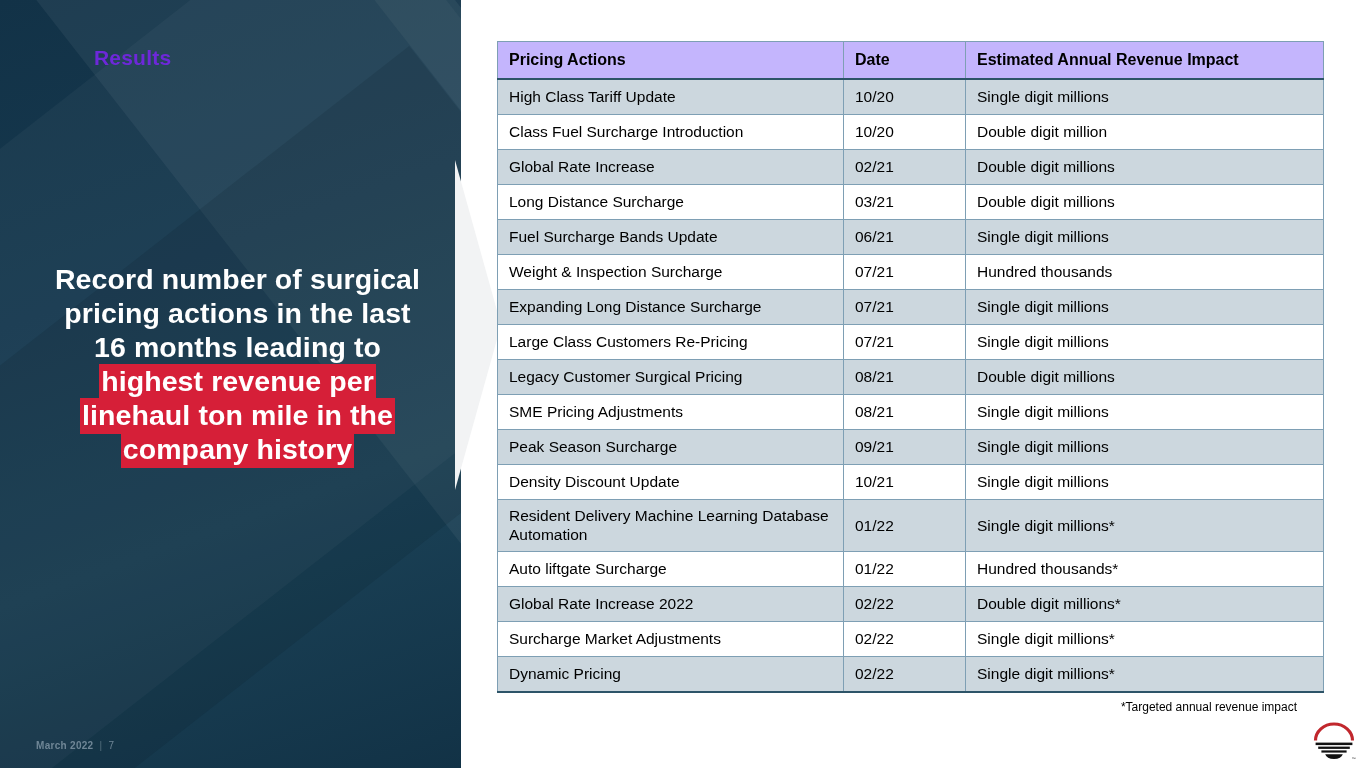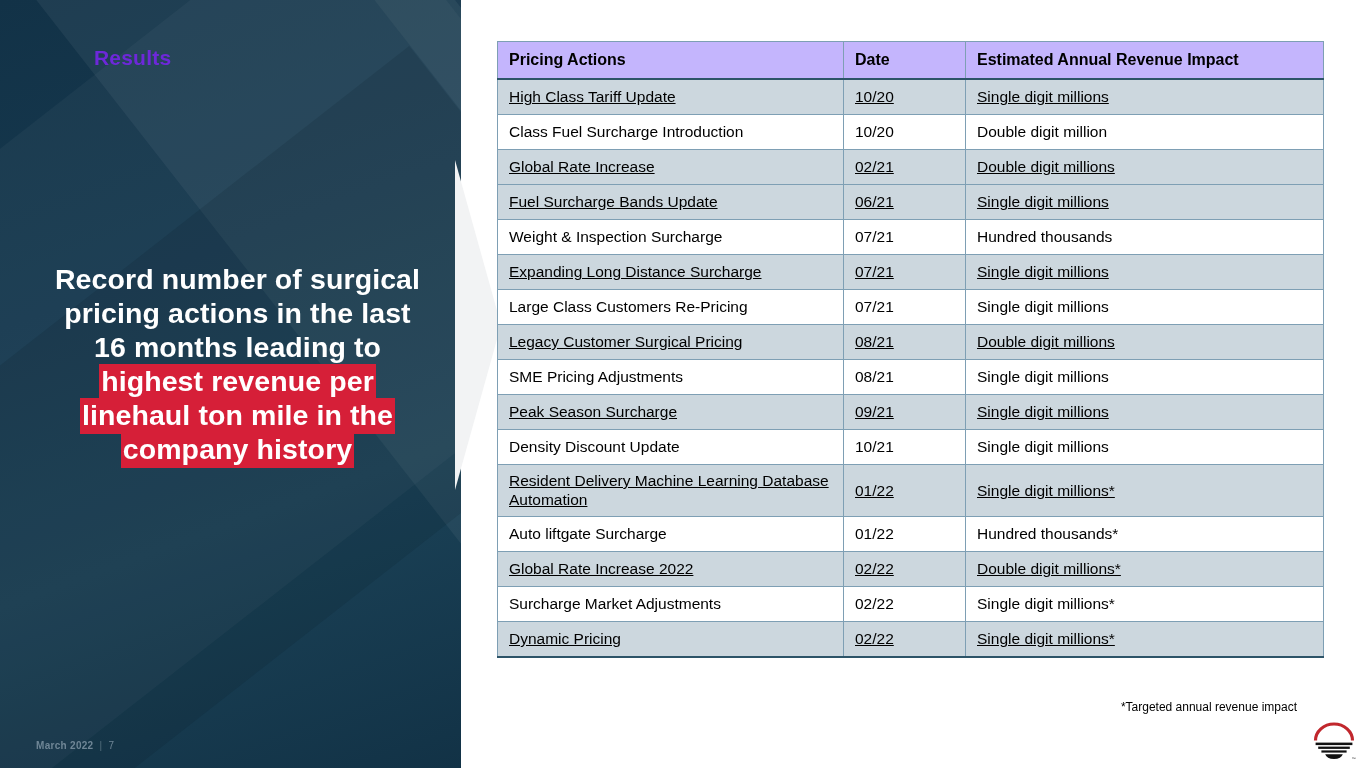--- a/index.html
+++ b/index.html
@@ -173,21 +173,20 @@
   #pricing-table thead th {
     font-weight: bold;
     font-size: 16px;
     background: #c4b5fd;
     border-bottom: 2px solid #2d5468;
     padding-top: 7px;
     padding-bottom: 8px;
   }
   #pricing-table tbody tr.shaded td {
     background: #ccd7de;
-    text-decoration: underline;
   }
   #pricing-table tbody tr.plain td {
     background: #ffffff;
   }
   #pricing-table tbody tr:last-child td {
     border-bottom: 2px solid #2d5468;
   }
 
   
   #footnote {
@@ -253,20 +252,25 @@
         <tr class="plain">
           <td>Class Fuel Surcharge Introduction</td>
           <td>10/20</td>
           <td>Double digit million</td>
         </tr>
         <tr class="shaded">
           <td>Global Rate Increase</td>
           <td>02/21</td>
           <td>Double digit millions</td>
         </tr>
+        <tr class="plain">
+          <td>Long Distance Surcharge</td>
+          <td>03/21</td>
+          <td>Double digit millions</td>
+        </tr>
         <tr class="shaded">
           <td>Fuel Surcharge Bands Update</td>
           <td>06/21</td>
           <td>Single digit millions</td>
         </tr>
         <tr class="plain">
           <td>Weight &amp; Inspection Surcharge</td>
           <td>07/21</td>
           <td>Hundred thousands</td>
         </tr>

